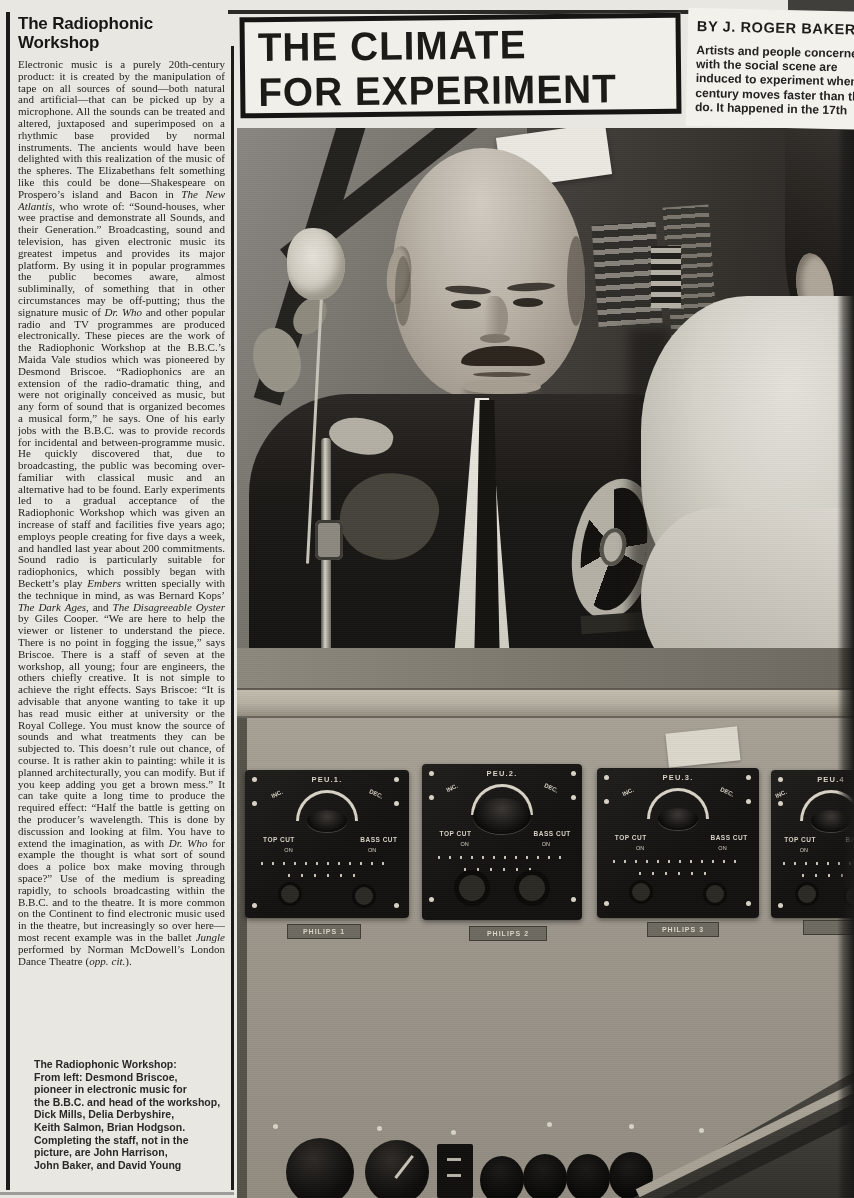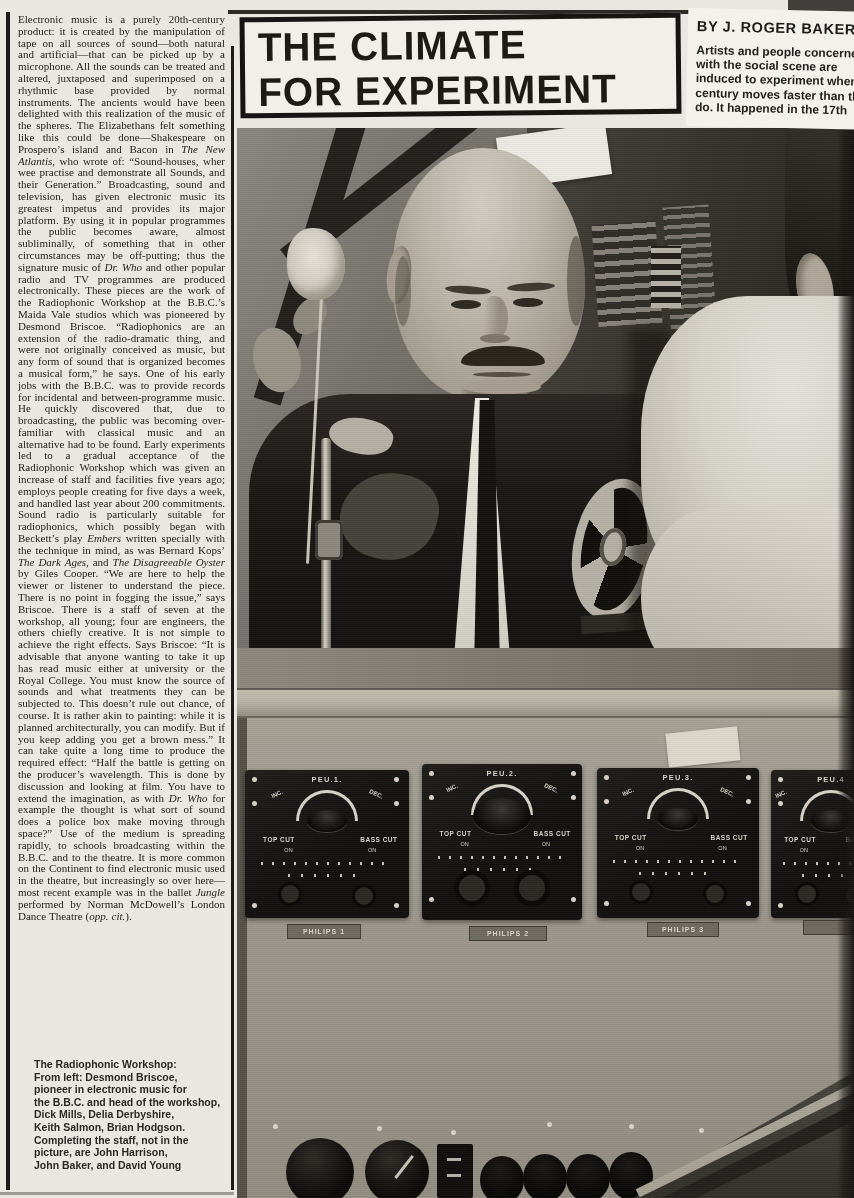--- a/index.html
+++ b/index.html
@@ -183,20 +183,21 @@
 </head>
 <body>
 
 <div class="abs left-rule"></div>
 <div class="abs top-rule"></div>
 <div class="abs corner-dark"></div>
 <div class="abs col-divider"></div>
 <div class="abs bottom-edge"></div>
 
 <aside class="abs left-col">
+  <h2 class="article-heading">The Radiophonic Workshop</h2>
   <p class="article-body" id="article-body"><span>Electronic music is a purely 20th-century product: it is created by the manipulation of tape on all sources of sound—both natural and artificial—that can be picked up by a microphone. All the sounds can be treated and altered, juxtaposed and superimposed on a rhythmic base provided by normal instruments. The ancients would have been delighted with this realization of the music of the spheres. The Elizabethans felt something like this could be done—Shakespeare on Prospero’s island and Bacon in </span><span class="it">The New Atlantis</span><span>, who wrote of: “Sound-houses, wher wee practise and demonstrate all Sounds, and their Generation.” Broadcasting, sound and television, has given electronic music its greatest impetus and provides its major platform. By using it in popular programmes the public becomes aware, almost subliminally, of something that in other circumstances may be off-putting; thus the signature music of </span><span class="it">Dr. Who</span><span> and other popular radio and TV programmes are produced electronically. These pieces are the work of the Radiophonic Workshop at the B.B.C.’s Maida Vale studios which was pioneered by Desmond Briscoe. “Radiophonics are an extension of the radio-dramatic thing, and were not originally conceived as music, but any form of sound that is organized becomes a musical form,” he says. One of his early jobs with the B.B.C. was to provide records for incidental and between-programme music. He quickly discovered that, due to broadcasting, the public was becoming over-familiar with classical music and an alternative had to be found. Early experiments led to a gradual acceptance of the Radiophonic Workshop which was given an increase of staff and facilities five years ago; employs people creating for five days a week, and handled last year about 200 commitments. Sound radio is particularly suitable for radiophonics, which possibly began with Beckett’s play </span><span class="it">Embers</span><span> written specially with the technique in mind, as was Bernard Kops’ </span><span class="it">The Dark Ages</span><span>, and </span><span class="it">The Disagreeable Oyster</span><span> by Giles Cooper. “We are here to help the viewer or listener to understand the piece. There is no point in fogging the issue,” says Briscoe. There is a staff of seven at the workshop, all young; four are engineers, the others chiefly creative. It is not simple to achieve the right effects. Says Briscoe: “It is advisable that anyone wanting to take it up has read music either at university or the Royal College. You must know the source of sounds and what treatments they can be subjected to. This doesn’t rule out chance, of course. It is rather akin to painting: while it is planned architecturally, you can modify. But if you keep adding you get a brown mess.” It can take quite a long time to produce the required effect: “Half the battle is getting on the producer’s wavelength. This is done by discussion and looking at film. You have to extend the imagination, as with </span><span class="it">Dr. Who</span><span> for example the thought is what sort of sound does a police box make moving through space?” Use of the medium is spreading rapidly, to schools broadcasting within the B.B.C. and to the theatre. It is more common on the Continent to find electronic music used in the theatre, but increasingly so over here—most recent example was in the ballet </span><span class="it">Jungle</span><span> performed by Norman McDowell’s London Dance Theatre (</span><span class="it">opp. cit.</span><span>).</span></p>
 </aside>
 <p class="caption">The Radiophonic Workshop:
 From left: Desmond Briscoe,
 pioneer in electronic music for
 the B.B.C. and head of the workshop,
 Dick Mills, Delia Derbyshire,
 Keith Salmon, Brian Hodgson.
 Completing the staff, not in the
 picture, are John Harrison,

